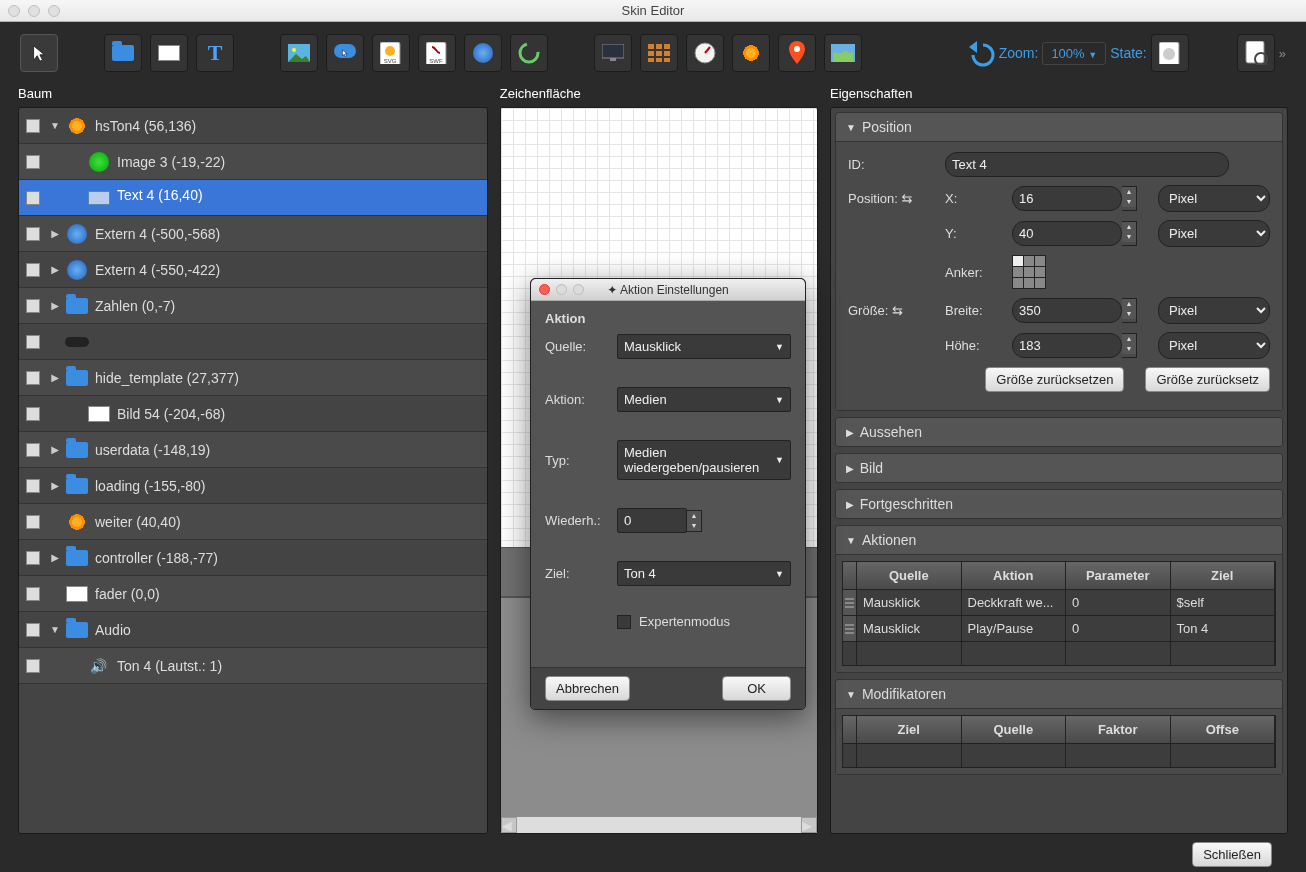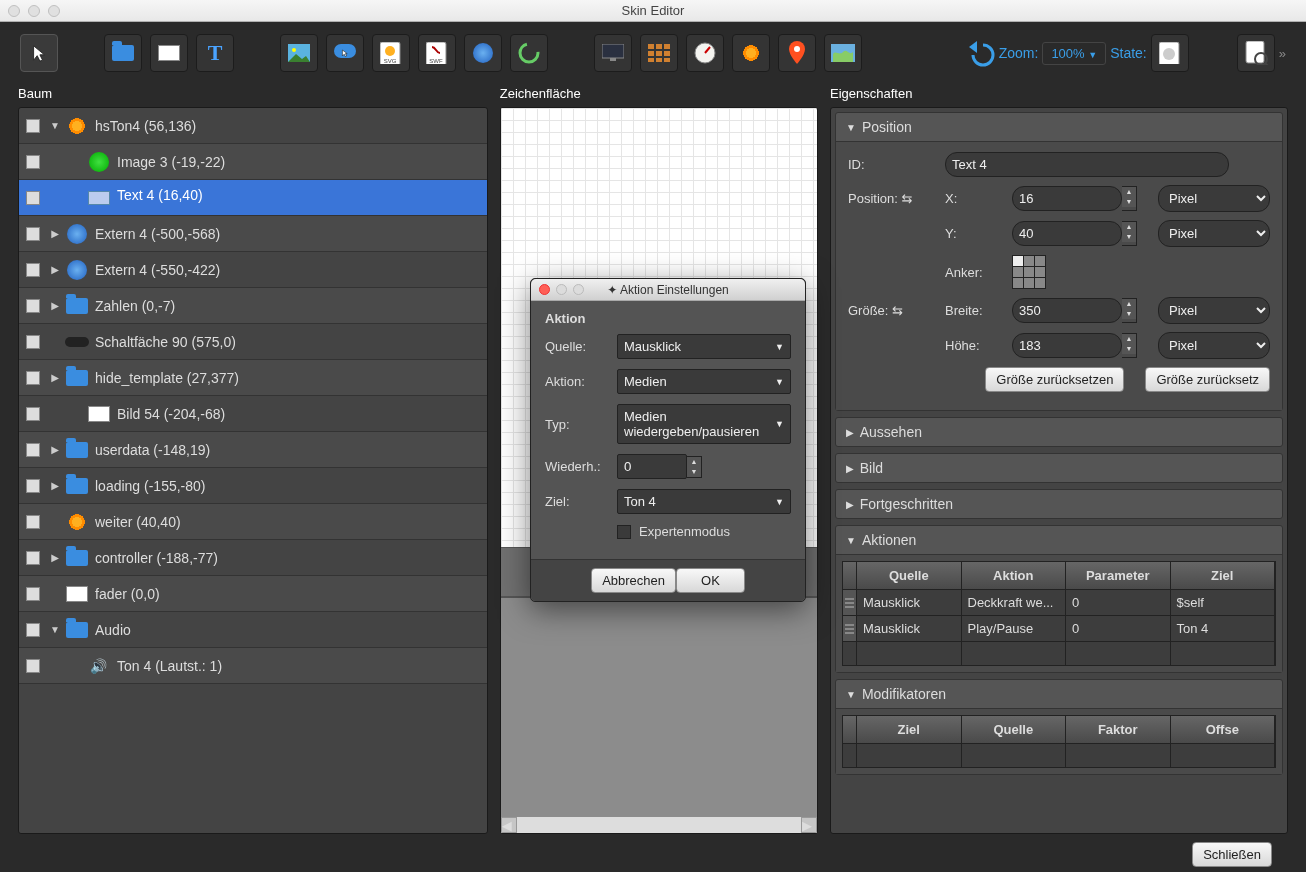--- a/index.html
+++ b/index.html
@@ -218,35 +218,35 @@
 }
 .traffic-red, .traffic-yellow, .traffic-green {
   width:11px;height:11px;border-radius:50%;margin-right:6px;
 }
 .traffic-red{background:#ff5f56;border:1px solid #e33;}
 .traffic-yellow{background:#dcdcdc;border:1px solid #bbb;}
 .traffic-green{background:#dcdcdc;border:1px solid #bbb;}
 .dialog-body { padding: 10px 14px; }
 .dialog-section-label { font-weight:600; margin-bottom:8px; }
 .dlg-row {
-  display: flex; align-items:center; margin-bottom: 10px;
+  display: flex; align-items:center; margin-bottom: 28px;
 }
 .dlg-label { width: 72px; }
 .dlg-select {
   flex:1; background:#3a3a3a; border:1px solid #222;
   color:#eee; padding:4px 6px; border-radius:2px;
   display:flex; justify-content:space-between; align-items:center;
 }
 .dlg-num {
   width: 70px; background:#3a3a3a; border:1px solid #222;
   color:#eee; padding:4px 6px; border-radius:2px;
 }
 .dlg-buttons {
   background:#444; border-top:1px solid #333;
-  padding: 8px 14px; display:flex; justify-content:center; 
+  padding: 8px 14px; display:flex; justify-content:space-between; 
   border-radius:0 0 5px 5px;
 }
 .dlg-chk {
   width:14px;height:14px;background:#3a3a3a;border:1px solid #222;
   display:inline-block;margin-right:8px;
 }
 
 
 .footer {
   position: absolute; bottom: 0; left:0; right:16px;
@@ -477,21 +477,20 @@
         </div>
         <div class="tree-row">
           <div class="tree-check">
             <div class="chk"></div>
           </div>
           <div class="indent-1" style="display:flex;align-items:center;flex:1">
             <div class="tree-expand"></div>
             <div class="tree-icon">
               <div class="ico-btn"></div>
             </div>
-            <div class="tree-label">Schaltfäche 90 (575,0)</div>
           </div>
         </div>
         <div class="tree-row alt">
           <div class="tree-check">
             <div class="chk"></div>
           </div>
           <div class="indent-1" style="display:flex;align-items:center;flex:1">
             <div class="tree-expand">▶</div>
             <div class="tree-icon">
               <div class="ico-folder"></div>

